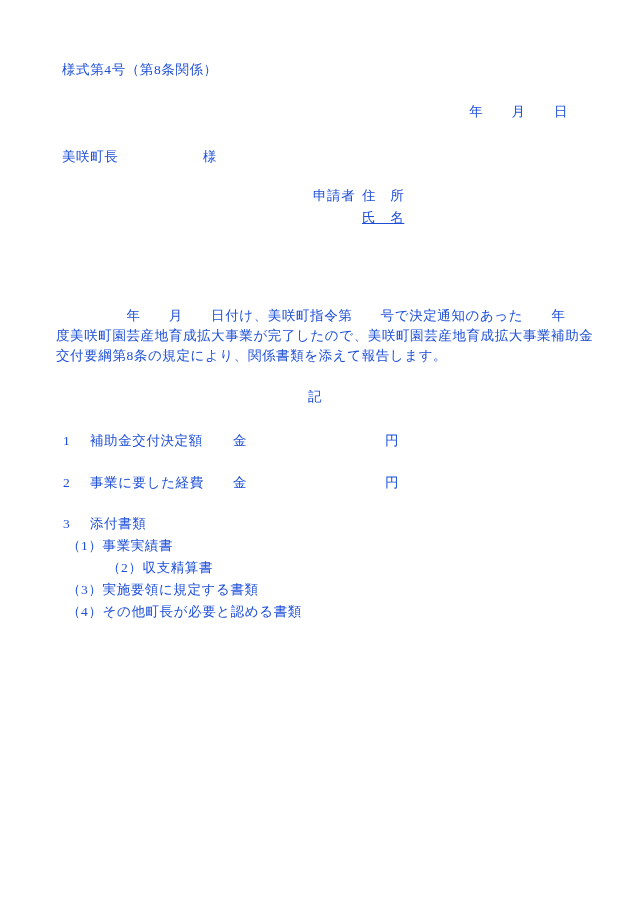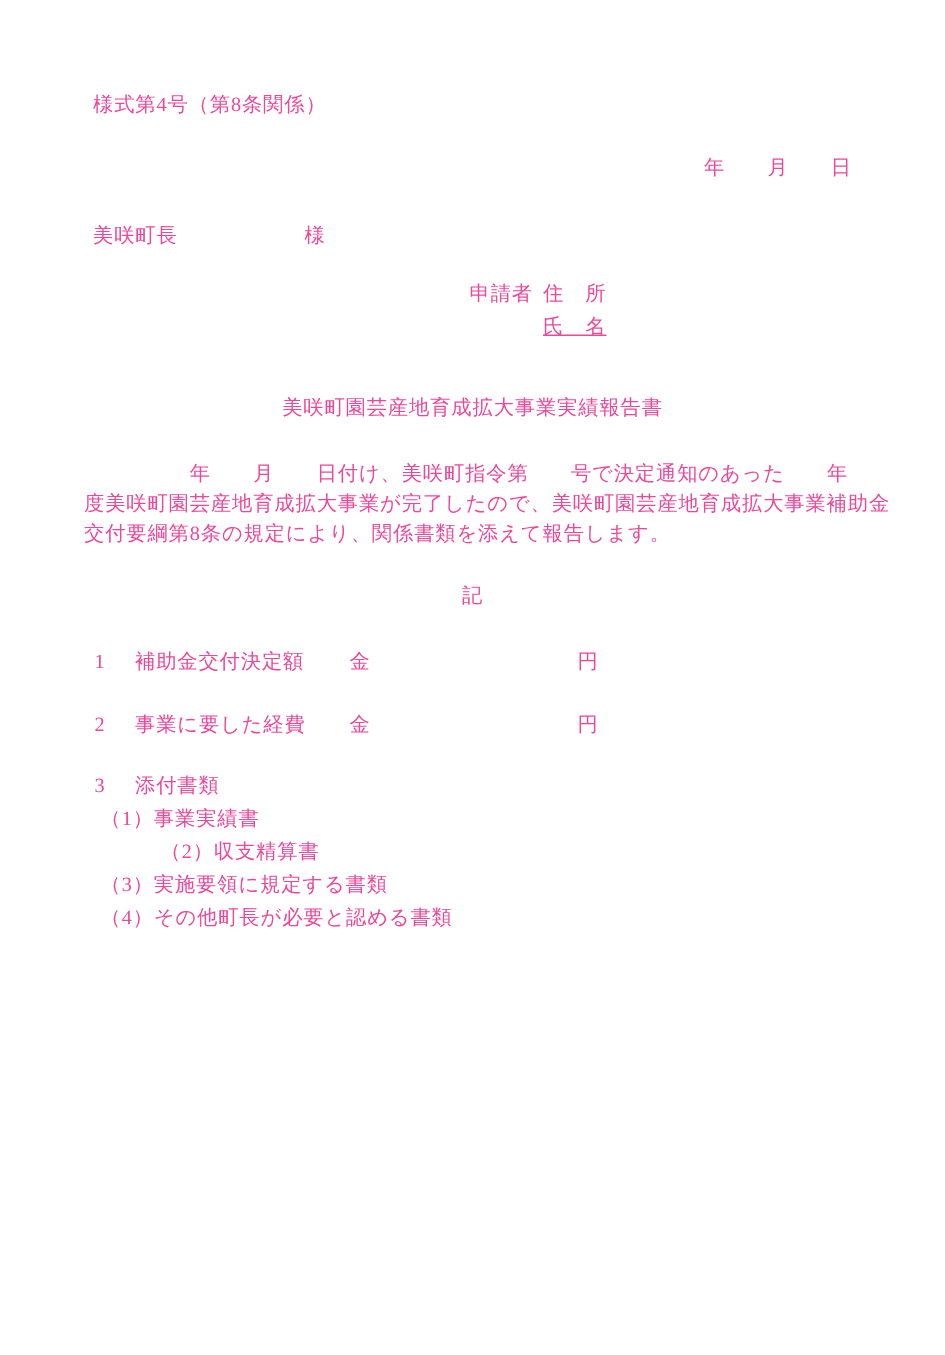--- a/index.html
+++ b/index.html
@@ -8,21 +8,21 @@
     background: #e8e8e8;
   }
   .page {
     position: relative;
     width: 630px;
     height: 903px;
     margin: 0 auto;
     background: #ffffff;
     font-family: "Liberation Serif", "DejaVu Serif", serif;
     font-size: 13.5px;
-    color: #ec4899;
+    color: #1d4ed8;
     overflow: hidden;
   }
   .line {
     position: absolute;
     white-space: pre;
     letter-spacing: 0.6px;
     line-height: 1.15;
   }
   .centered {
     left: 0;
@@ -48,21 +48,20 @@
 
   <div class="line right-aligned" style="right:62px; top:104px;">年　　月　　日</div>
 
   <div class="frag" style="left:62px; top:149px;">美咲町長</div>
   <div class="frag" style="left:203px; top:149px;">様</div>
 
   <div class="frag" style="left:313px; top:188px;">申請者</div>
   <div class="frag" style="left:362px; top:188px;">住　所</div>
   <div class="frag" style="left:362px; top:210px;text-decoration:underline;">氏　名</div>
 
-  <div class="line centered" style="top:264px;">美咲町園芸産地育成拡大事業実績報告書</div>
 
   <div>
     <div class="line" style="left:56px; top:308px;">　　　　　年　　月　　日付け、美咲町指令第　　号で決定通知のあった　　年</div>
     <div class="line" style="left:56px; top:328px;">度美咲町園芸産地育成拡大事業が完了したので、美咲町園芸産地育成拡大事業補助金</div>
     <div class="line" style="left:56px; top:348px;">交付要綱第8条の規定により、関係書類を添えて報告します。</div>
   </div>
 
   <div class="line centered" style="top:389px;">記</div>
 
   <div>

